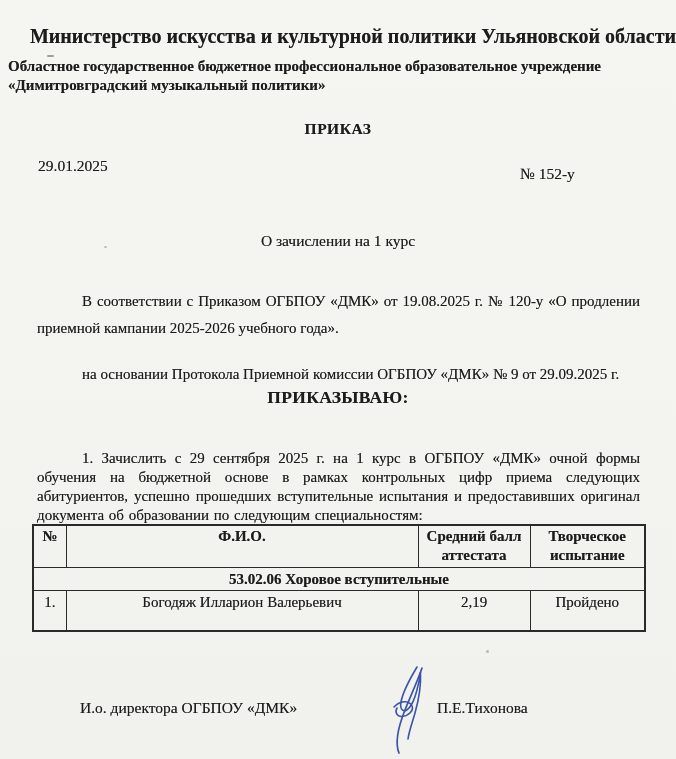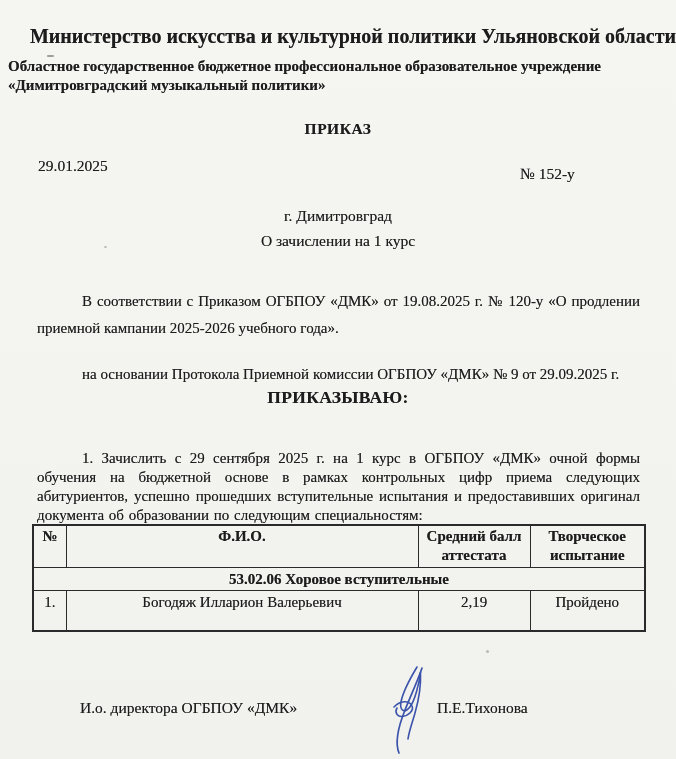--- a/index.html
+++ b/index.html
@@ -102,21 +102,20 @@
     <div>«Димитровградский музыкальный политики»</div>
   </div>
 
   <div class="doc-type txt">ПРИКАЗ</div>
 
   <div class="date-row">
     <span class="doc-date txt">29.01.2025</span>
     <span class="doc-number txt">№ 152-у</span>
   </div>
 
-  <div class="city txt">г. Димитровград</div>
 
   <div class="subject txt">О зачислении на 1 курс</div>
 
   <div class="preamble-1 txt">В соответствии с Приказом ОГБПОУ «ДМК» от 19.08.2025 г. № 120-у «О продлении приемной кампании 2025-2026 учебного года».</div>
 
   <div class="preamble-2 txt">на основании Протокола Приемной комиссии ОГБПОУ «ДМК» № 9 от 29.09.2025 г.</div>
 
   <div class="order-heading txt">ПРИКАЗЫВАЮ:</div>
 
   <div class="item-1 txt">1. Зачислить с 29 сентября 2025 г. на 1 курс в ОГБПОУ «ДМК» очной формы обучения на бюджетной основе в рамках контрольных цифр приема следующих абитуриентов, успешно прошедших вступительные испытания и предоставивших оригинал документа об образовании по следующим специальностям:</div>

